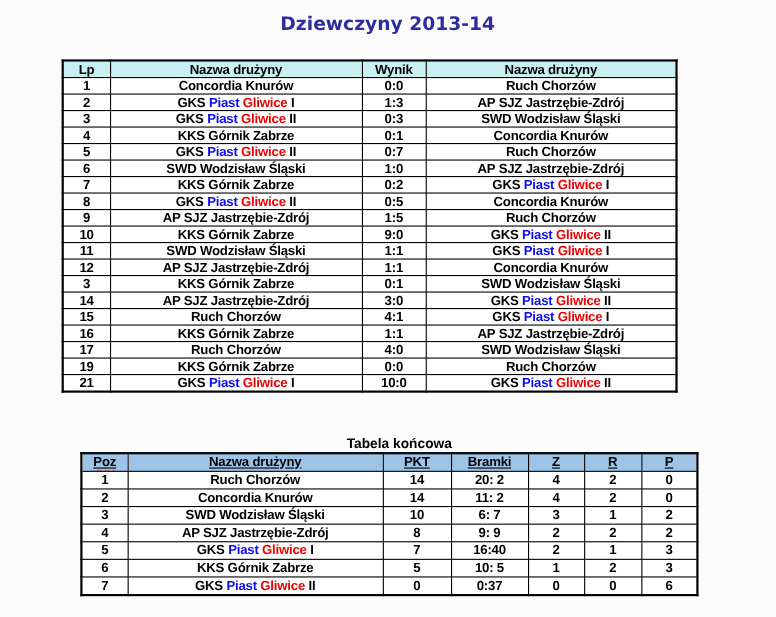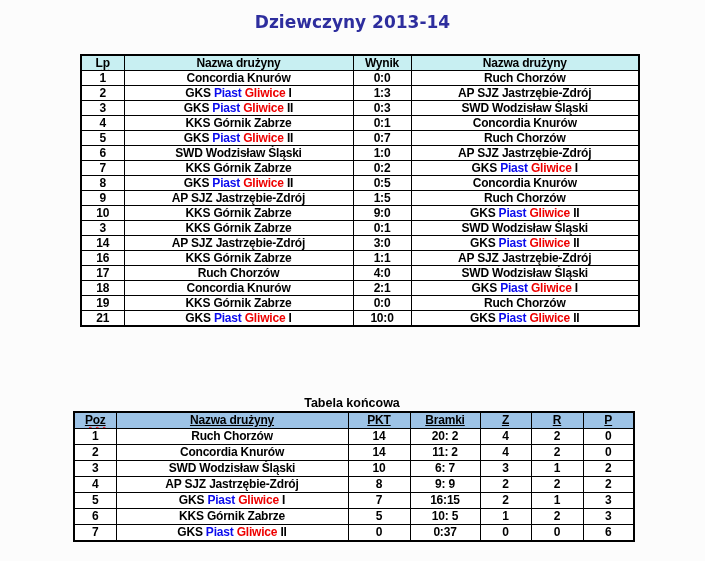--- a/index.html
+++ b/index.html
@@ -33,30 +33,30 @@
     vertical-align: middle;
     font-weight: bold;
     font-size: 12px;
     color: #000;
     padding: 0 2px;
     white-space: nowrap;
     overflow: hidden;
     letter-spacing: -0.2px;
   }
 
-  #results-table { left: 80px; top: 54px; width: 558px; }
+  #results-table { left: 56px; top: 54px; width: 558px; }
   #results-table th, #results-table td { height: 14.2px; line-height: 14px; }
   #results-table th { background: var(--results-header-bg, #c8eff2); }
 
   #final-table { left: 73px; top: 411px; width: 560px; }
   #final-table th, #final-table td { height: 15.5px; line-height: 15px; }
   #final-table th { background: var(--final-header-bg, #9dc3e6); text-decoration: underline; }
 
   .subtitle {
-    position: absolute; top: 396px; left: 72px; width: 560px;
+    position: absolute; top: 396px; left: 83px; width: 560px;
     text-align: center;
     font-weight: bold; font-size: 12.5px; color: #000;
   }
 
   .misspell {
     text-decoration-line: underline;
     text-decoration-style: wavy;
     text-decoration-color: var(--misspell-color, #ff0000);
     text-decoration-thickness: 1px;
     text-underline-offset: 2px;
@@ -140,48 +140,60 @@
           <td>1:5</td>
           <td><span><span>Ruch</span> <span>Chorzów</span></span></td>
         </tr>
         <tr>
           <td>10</td>
           <td><span><span>KKS</span> <span>Górnik</span> <span>Zabrze</span></span></td>
           <td>9:0</td>
           <td><span><span>GKS</span> <span style="color: rgb(11, 11, 238);">Piast</span> <span style="color: rgb(238, 0, 0);">Gliwice</span> <span>II</span></span></td>
         </tr>
         <tr>
+          <td>11</td>
+          <td><span><span>SWD</span> <span>Wodzisław</span> <span>Śląski</span></span></td>
+          <td>1:1</td>
+          <td><span><span>GKS</span> <span style="color: rgb(11, 11, 238);">Piast</span> <span style="color: rgb(238, 0, 0);">Gliwice</span> <span>I</span></span></td>
+        </tr>
+        <tr>
+          <td>12</td>
+          <td><span><span>AP</span> <span>SJZ</span> <span>Jastrzębie-Zdrój</span></span></td>
+          <td>1:1</td>
+          <td><span><span>Concordia</span> <span>Knurów</span></span></td>
+        </tr>
+        <tr>
           <td>3</td>
           <td><span><span>KKS</span> <span>Górnik</span> <span>Zabrze</span></span></td>
           <td>0:1</td>
           <td><span><span>SWD</span> <span>Wodzisław</span> <span>Śląski</span></span></td>
         </tr>
         <tr>
           <td>14</td>
           <td><span><span>AP</span> <span>SJZ</span> <span>Jastrzębie-Zdrój</span></span></td>
           <td>3:0</td>
           <td><span><span>GKS</span> <span style="color: rgb(11, 11, 238);">Piast</span> <span style="color: rgb(238, 0, 0);">Gliwice</span> <span>II</span></span></td>
         </tr>
         <tr>
+          <td>15</td>
+          <td><span><span>Ruch</span> <span>Chorzów</span></span></td>
+          <td>4:1</td>
+          <td><span><span>GKS</span> <span style="color: rgb(11, 11, 238);">Piast</span> <span style="color: rgb(238, 0, 0);">Gliwice</span> <span>I</span></span></td>
+        </tr>
+        <tr>
           <td>16</td>
           <td><span><span>KKS</span> <span>Górnik</span> <span>Zabrze</span></span></td>
           <td>1:1</td>
           <td><span><span>AP</span> <span>SJZ</span> <span>Jastrzębie-Zdrój</span></span></td>
         </tr>
         <tr>
           <td>17</td>
           <td><span><span>Ruch</span> <span>Chorzów</span></span></td>
           <td>4:0</td>
           <td><span><span>SWD</span> <span>Wodzisław</span> <span>Śląski</span></span></td>
-        </tr>
-        <tr>
-          <td>18</td>
-          <td><span><span>Concordia</span> <span>Knurów</span></span></td>
-          <td>2:1</td>
-          <td><span><span>GKS</span> <span style="color: rgb(11, 11, 238);">Piast</span> <span style="color: rgb(238, 0, 0);">Gliwice</span> <span>I</span></span></td>
         </tr>
         <tr>
           <td>19</td>
           <td><span><span>KKS</span> <span>Górnik</span> <span>Zabrze</span></span></td>
           <td>0:0</td>
           <td><span><span>Ruch</span> <span>Chorzów</span></span></td>
         </tr>
         <tr>
           <td>21</td>
           <td><span><span>GKS</span> <span style="color: rgb(11, 11, 238);">Piast</span> <span style="color: rgb(238, 0, 0);">Gliwice</span> <span>I</span></span></td>
@@ -248,21 +260,21 @@
           <td>8</td>
           <td>9: 9</td>
           <td>2</td>
           <td>2</td>
           <td>2</td>
         </tr>
         <tr>
           <td>5</td>
           <td><span><span>GKS</span> <span style="color: rgb(11, 11, 238);">Piast</span> <span style="color: rgb(238, 0, 0);">Gliwice</span> <span>I</span></span></td>
           <td>7</td>
-          <td>16:15</td>
+          <td>16:40</td>
           <td>2</td>
           <td>1</td>
           <td>3</td>
         </tr>
         <tr>
           <td>6</td>
           <td><span><span>KKS</span> <span>Górnik</span> <span>Zabrze</span></span></td>
           <td>5</td>
           <td>10: 5</td>
           <td>1</td>

